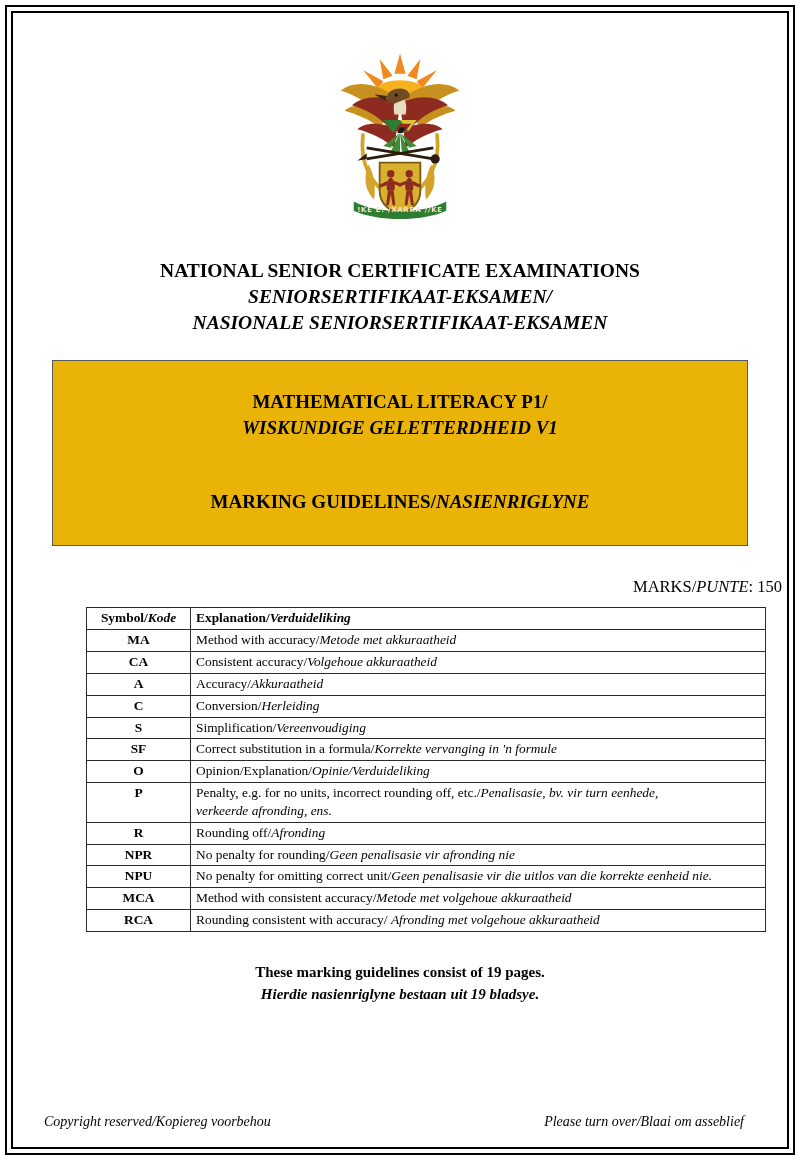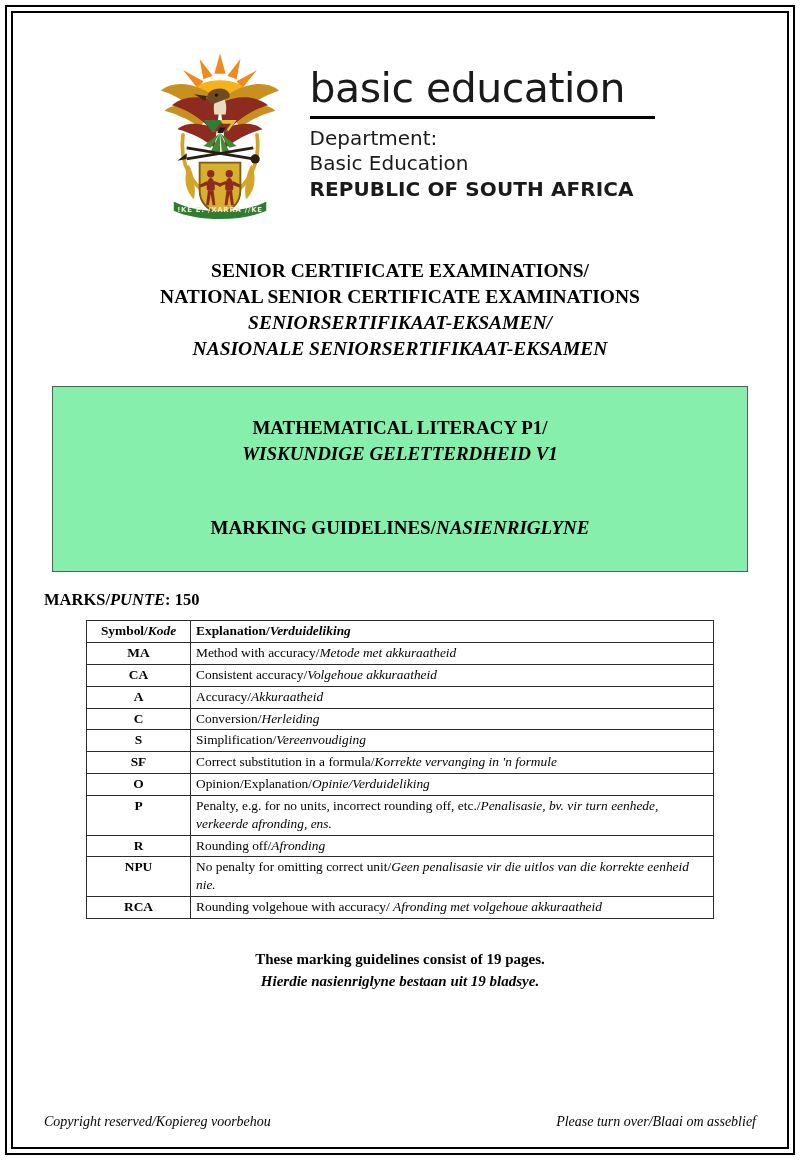--- a/index.html
+++ b/index.html
@@ -97,49 +97,50 @@
     font-size: 19.5px;
     line-height: 1.33;
     font-weight: bold;
   }
   .exam-heading .ital {
   }
 
   
   .title-box {
     margin: 24px 34px 0 34px;
-    background: #86efac;
+    background: #eab308;
     border: 1.3px solid #555a5e;
     text-align: center;
     padding: 28px 10px 30px 10px;
     box-sizing: border-box;
   }
   .title-box .line {
     font-size: 19px;
     font-weight: bold;
     line-height: 1.38;
   }
   .title-box .ital { }
   .title-box .gap { height: 24px; }
 
   
   .marks-line {
-    margin: 18px 0 0 26px;
+    margin: 31px 0 0 26px;
     font-size: 16.5px;
-    font-weight: bold;
+    font-weight: normal;
+    text-align: right;
   }
   .marks-line .ital { font-style: italic; }
 
   
   .sym-table-wrap {
     margin: 10px 34px 0 68px;
   }
   table.sym {
     border-collapse: collapse;
-    width: 628px;
+    width: 680px;
     table-layout: fixed;
   }
   table.sym th, table.sym td {
     border: 1px solid #2b2b2b;
     padding: 1px 5px 2px 5px;
     font-size: 13.4px;
     line-height: 1.33;
     vertical-align: top;
   }
   table.sym col.c-sym { width: 104px; }
@@ -166,21 +167,21 @@
     font-size: 15px;
     font-weight: bold;
     line-height: 1.45;
   }
   .pages-note .ital { font-style: italic; }
 
   
   .footer {
     position: absolute;
     left: 26px;
-    right: 26px;
+    right: 38px;
     bottom: 12px;
     display: flex;
     justify-content: space-between;
     font-size: 14px;
     font-style: italic;
   }
 </style>
 </head>
 <body>
 
@@ -254,33 +255,23 @@
           <path d="M90,146 C86,148 85,154 86,160 L94,160 C95,154 94,148 90,146 Z"></path>
           <path d="M87,160 L85,176 L88,176 L90,164 L92,176 L95,176 L93,160 Z"></path>
           <path d="M94,150 L102,154 L101,157 L93,154 Z"></path>
           <path d="M86,150 L78,153 L79,156 L87,153 Z"></path>
         </g>
 
         <path d="M30,172 C56,186 104,186 130,172 L130,182 C104,194 56,194 30,182 Z" fill="#2e7d32"></path>
         <text x="80" y="183" font-family="'DejaVu Sans',sans-serif" font-size="7.5" font-weight="bold" fill="#f3e7c8" text-anchor="middle" letter-spacing="0.8">!KE E: /XARRA //KE</text>
       </svg>
 
-      <div class="logo-text">
-        <div class="logo-title">basic education</div>
-        <div class="logo-rule"></div>
-        <div class="logo-sub">
-          <div>Department:</div>
-          <div>Basic Education</div>
-          <div class="strong">REPUBLIC OF SOUTH AFRICA</div>
-        </div>
-      </div>
     </div>
 
     <div class="exam-heading">
-      <div>SENIOR CERTIFICATE EXAMINATIONS/</div>
       <div>NATIONAL SENIOR CERTIFICATE EXAMINATIONS</div>
       <div class="ital">SENIORSERTIFIKAAT-EKSAMEN/</div>
       <div class="ital">NASIONALE SENIORSERTIFIKAAT-EKSAMEN</div>
     </div>
 
     <div class="title-box">
       <div class="line">MATHEMATICAL LITERACY P1/</div>
       <div class="line ital">WISKUNDIGE GELETTERDHEID V1</div>
       <div class="gap"></div>
       <div class="gap"></div>
@@ -332,26 +323,34 @@
             </tr>
             <tr>
               <td class="sym-c">P</td>
               <td class="exp-c"><span>Penalty, e.g. for no units, incorrect rounding off, etc./</span><span class="ital">Penalisasie, bv. vir turn eenhede,</span><br><span class="ital">verkeerde afronding, ens.</span></td>
             </tr>
             <tr>
               <td class="sym-c">R</td>
               <td class="exp-c"><span>Rounding off/</span><span class="ital">Afronding</span></td>
             </tr>
             <tr>
+              <td class="sym-c">NPR</td>
+              <td class="exp-c"><span>No penalty for rounding/</span><span class="ital">Geen penalisasie vir afronding nie</span></td>
+            </tr>
+            <tr>
               <td class="sym-c">NPU</td>
               <td class="exp-c"><span>No penalty for omitting correct unit/</span><span class="ital">Geen penalisasie vir die uitlos van die korrekte eenheid nie.</span></td>
             </tr>
             <tr>
+              <td class="sym-c">MCA</td>
+              <td class="exp-c"><span>Method with consistent accuracy/</span><span class="ital">Metode met volgehoue akkuraatheid</span></td>
+            </tr>
+            <tr>
               <td class="sym-c">RCA</td>
-              <td class="exp-c"><span>Rounding volgehoue with accuracy/ </span><span class="ital">Afronding met volgehoue akkuraatheid</span></td>
+              <td class="exp-c"><span>Rounding consistent with accuracy/ </span><span class="ital">Afronding met volgehoue akkuraatheid</span></td>
             </tr>
           </tbody>
       </table>
     </div>
 
     <div class="pages-note">
       <div>These marking guidelines consist of 19 pages.</div>
       <div class="ital">Hierdie nasienriglyne bestaan uit 19 bladsye.</div>
     </div>
 

